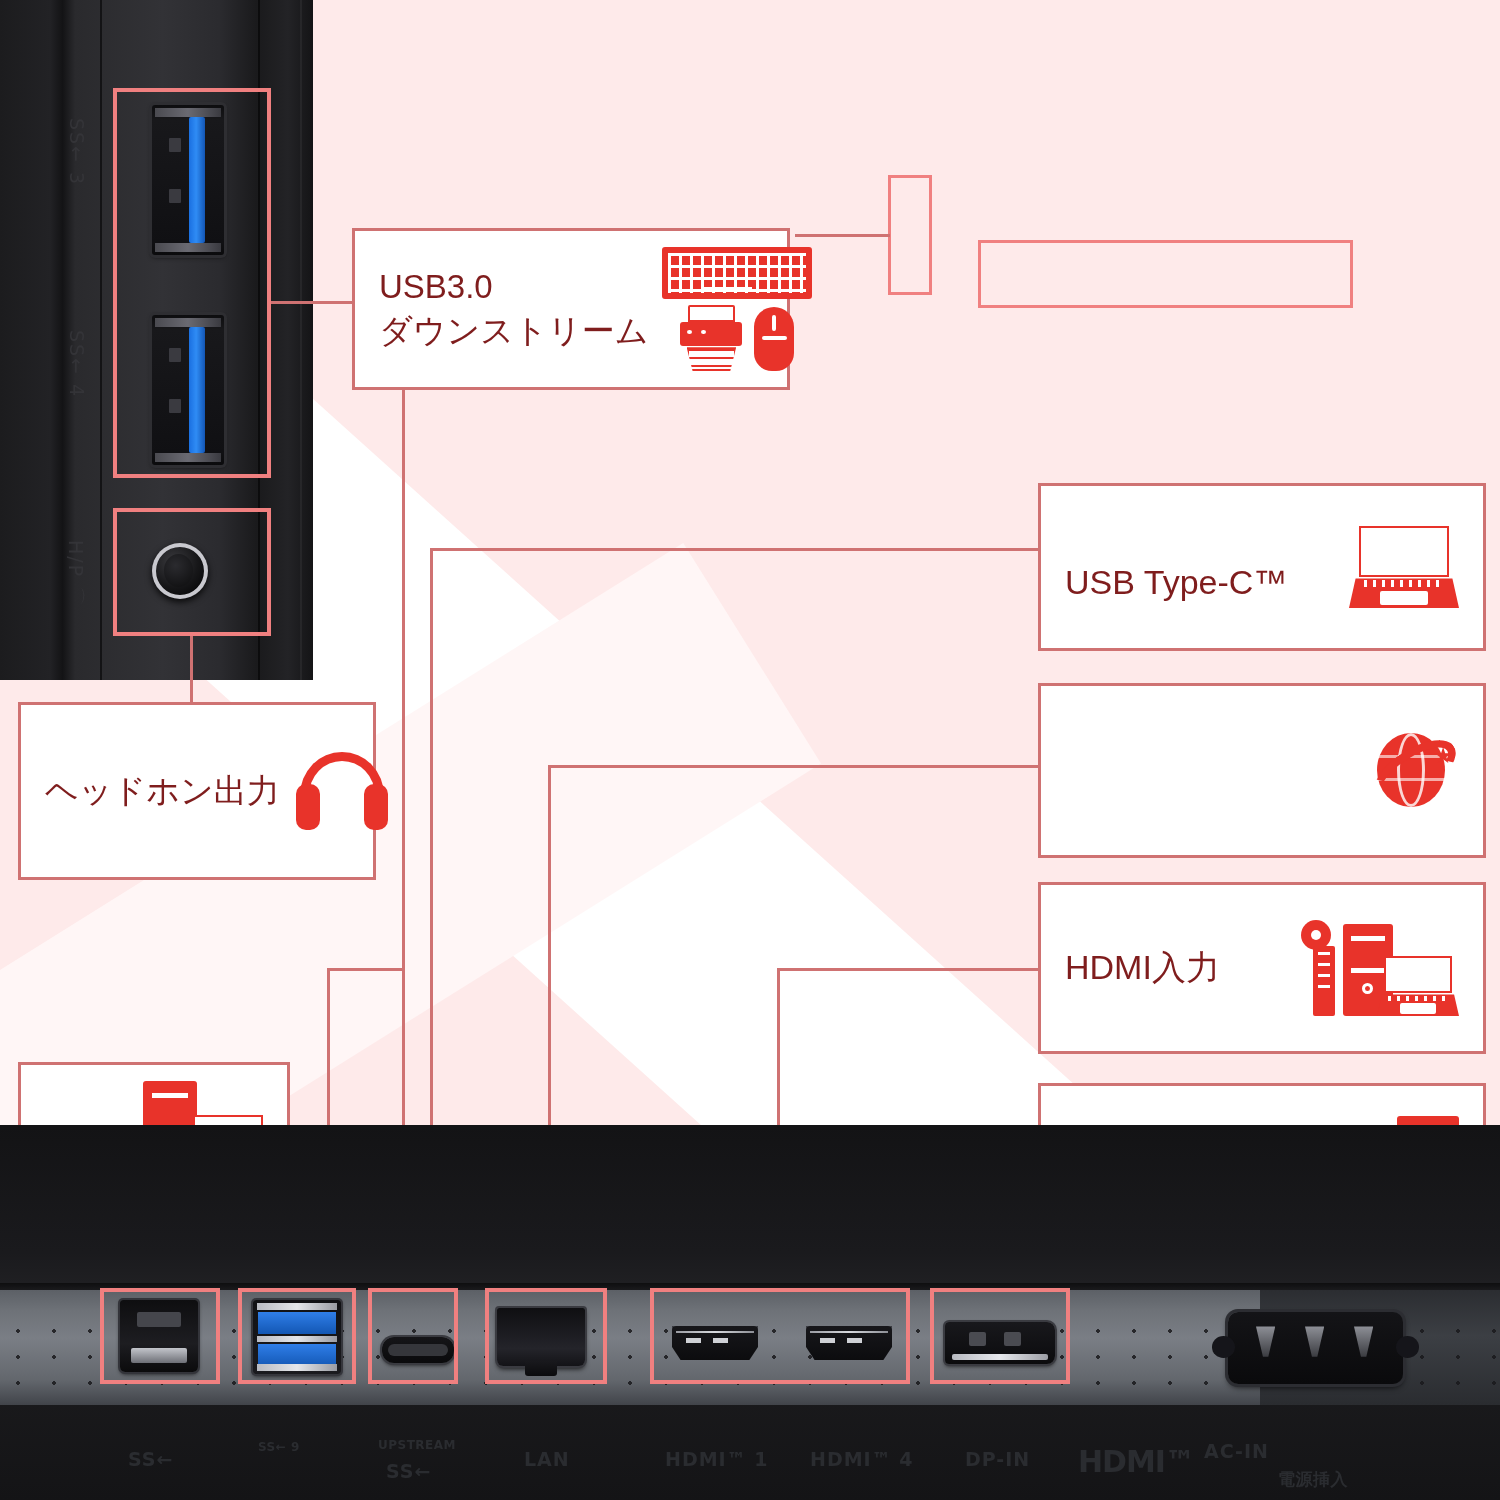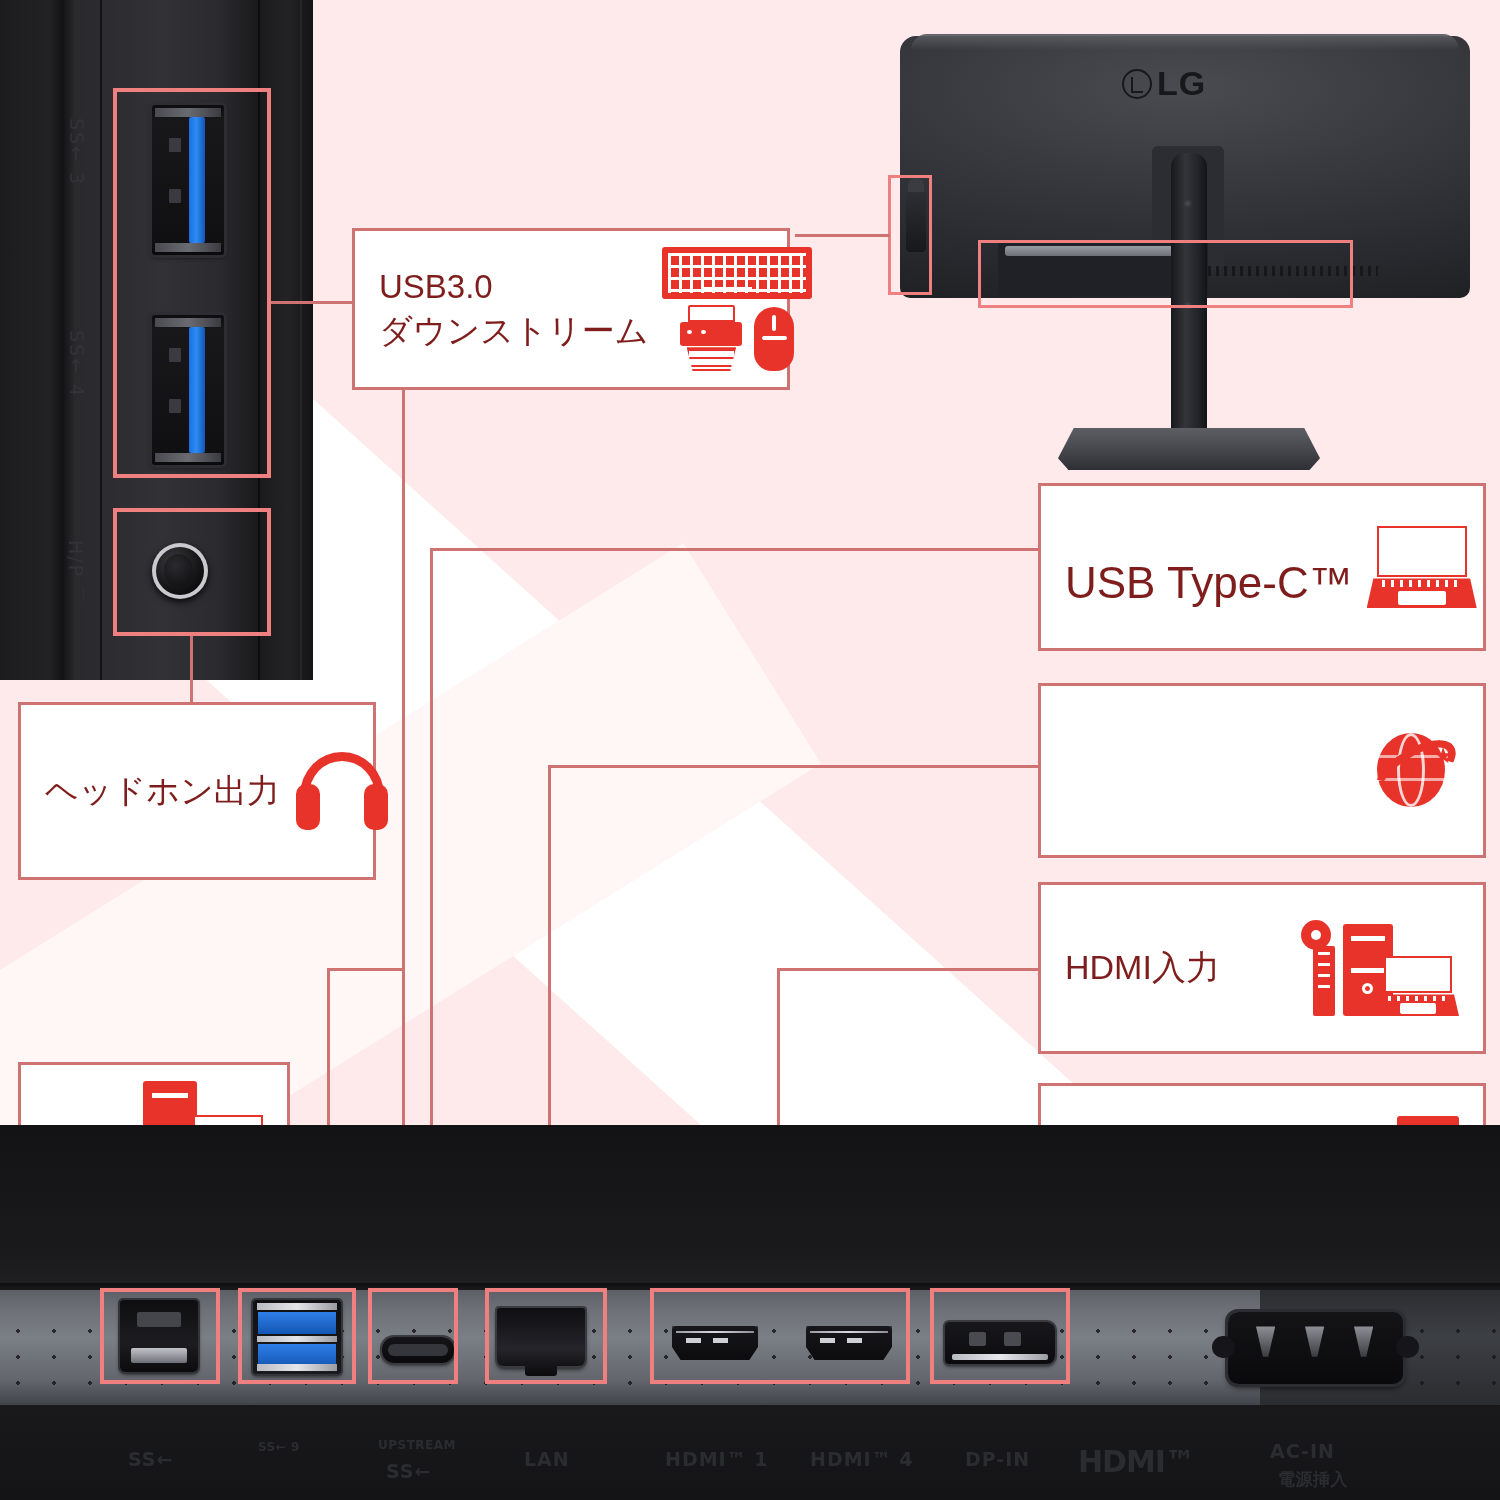--- a/index.html
+++ b/index.html
@@ -352,37 +352,20 @@
     <div class="hp-jack" style="left:152px; top:543px; width:56px; height:56px;"></div>
 
     <span class="side-label" style="left:88px; top:118px;">SS← 3</span>
     <span class="side-label" style="left:88px; top:330px;">SS← 4</span>
     <span class="side-label" style="left:88px; top:540px;">H/P ⌒</span>
   </div>
 
   <div class="hl" style="left:113px; top:88px; width:158px; height:390px;"></div>
   <div class="hl" style="left:113px; top:508px; width:158px; height:128px;"></div>
 
-  <div class="monitor">
-    <div class="mon-panel"></div>
-    <div class="mon-logo">
-      <span class="circ"></span>
-      <span>LG</span>
-    </div>
-    <div class="mon-neckplate"></div>
-    <div class="mon-cabletray"></div>
-    <div class="mon-cablebar"></div>
-    <div class="mon-vent"></div>
-    <div class="mon-sidebtn"></div>
-    <div class="mon-neck">
-      <div class="scr" style="top:46px"></div>
-      <div class="scr" style="top:148px"></div>
-    </div>
-    <div class="mon-base"></div>
-  </div>
 
   <div class="hl thin" style="left:888px; top:175px; width:44px; height:120px;"></div>
   <div class="hl thin" style="left:978px; top:240px; width:375px; height:68px;"></div>
 
   <div class="ln h" style="left:271px; top:301px; width:84px;"></div>
 
   <div class="ln v" style="left:190px; top:636px; width:3px; height:66px;"></div>
 
   <div class="ln h" style="left:795px; top:234px; width:95px;"></div>
 
@@ -452,21 +435,21 @@
       </div>
       <div class="lap" style="margin-left:-22px; width:86px; height:62px;">
         <div class="scr"></div>
           <div class="bse"></div>
           <div class="keys"></div>
       </div>
     </div>
   </div>
 
   <div class="callout" style="left:1038px; top:483px; width:448px; height:168px;">
-    <div class="txt" style="font-size:44px;margin-top:32px;">
+    <div class="txt" style="font-size:34px;margin-top:32px;">
       <span class="l1">USB Type-C™</span>
     </div>
     <div class="ico" style="margin-left:auto;">
       <div class="lap" style="width:110px;height:82px;">
         <div class="scr"></div>
           <div class="bse"></div>
           <div class="keys"></div>
       </div>
     </div>
   </div>
@@ -571,16 +554,16 @@
   <span class="bottom-label" style="left:128px; top:1448px;">SS←</span>
   <span class="bottom-label small" style="left:258px; top:1440px;">SS← 9</span>
   <span class="bottom-label small" style="left:258px; top:1544px;">SS← 2</span>
   <span class="bottom-label small" style="left:378px; top:1438px;">UPSTREAM</span>
   <span class="bottom-label" style="left:386px; top:1460px;">SS←</span>
   <span class="bottom-label" style="left:524px; top:1448px;">LAN</span>
   <span class="bottom-label" style="left:665px; top:1448px;">HDMI™ 1</span>
   <span class="bottom-label" style="left:810px; top:1448px;">HDMI™ 4</span>
   <span class="bottom-label" style="left:965px; top:1448px;">DP-IN</span>
   <span class="bottom-label" style="left:1078px; top:1444px; font-size:30px; letter-spacing:-1px;">HDMI™</span>
-  <span class="bottom-label" style="left:1270px; top:1440px;">AC-IN</span>
+  <span class="bottom-label" style="left:1204px; top:1440px;">AC-IN</span>
   <span class="bottom-label small" style="left:1278px; top:1468px; font-size:17px;">電源挿入</span>
 
 </div>
 
 </body></html>

